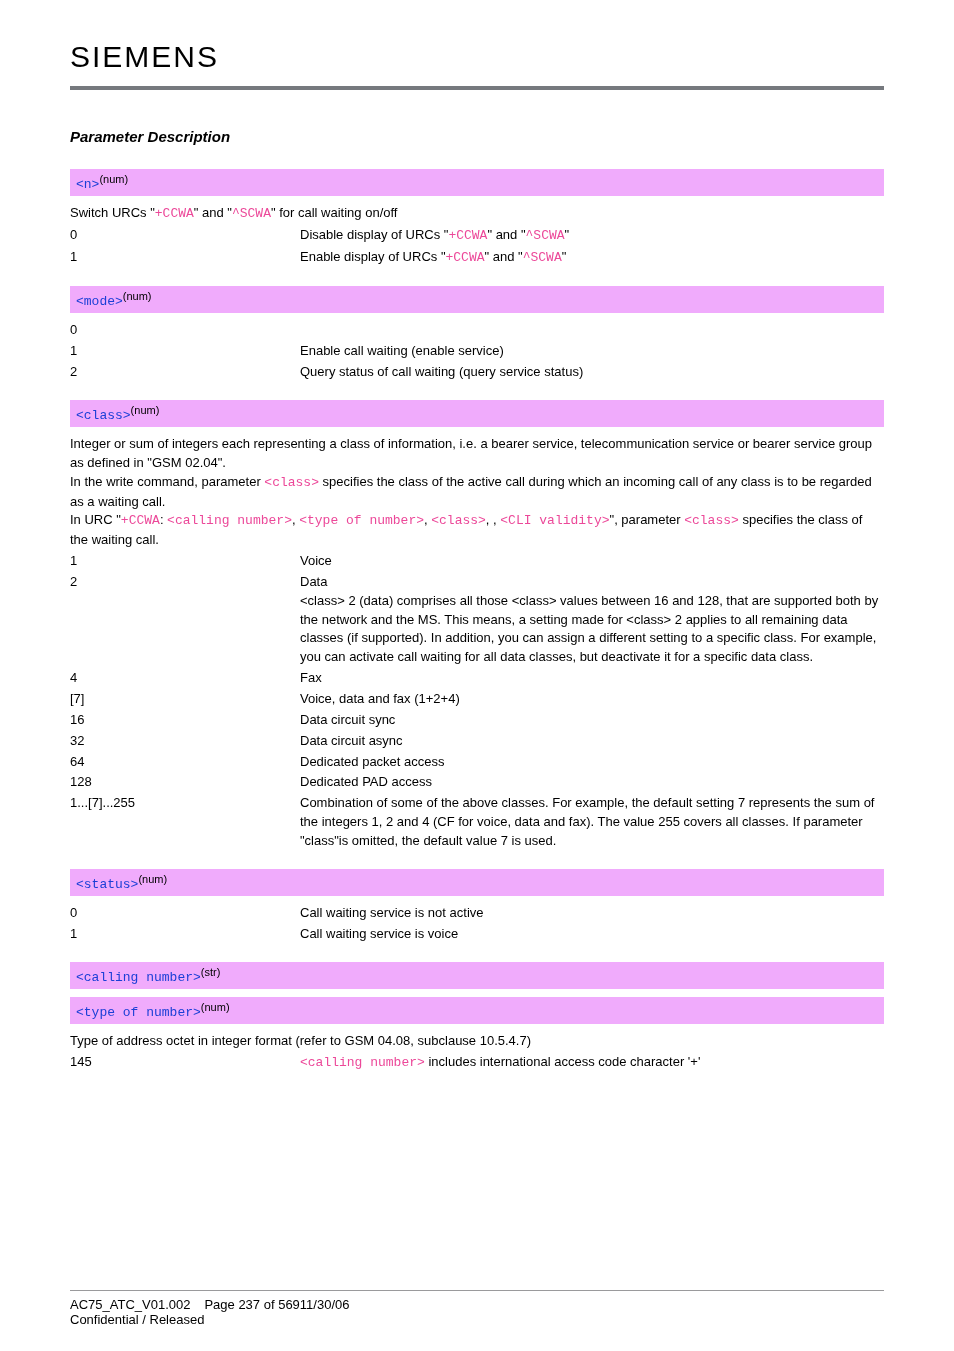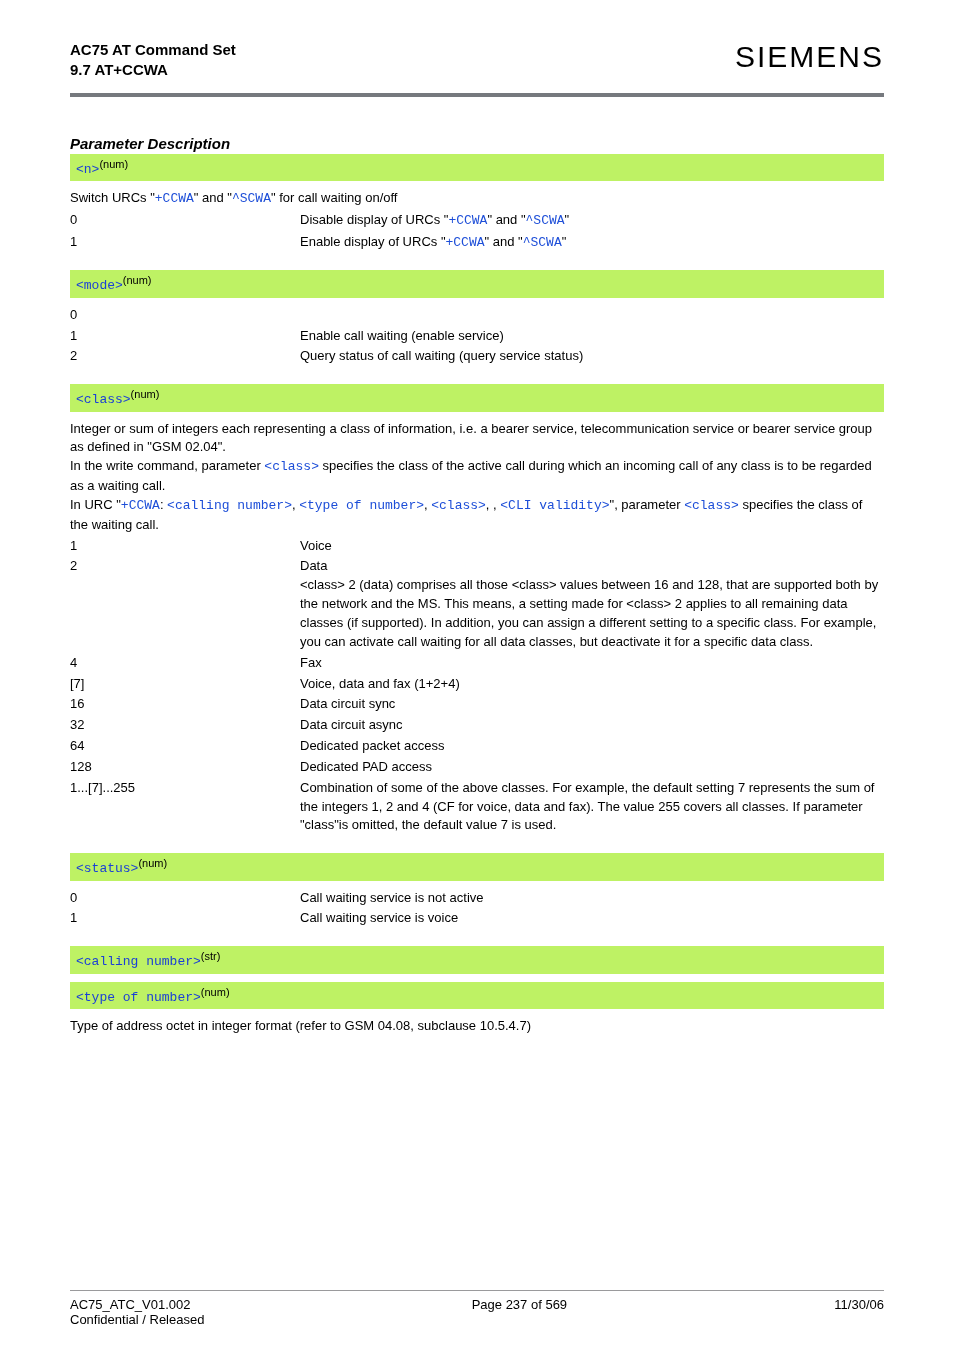--- a/index.html
+++ b/index.html
@@ -2,44 +2,40 @@
 <html><head>
 <meta charset="utf-8">
 <style>
   * { box-sizing: border-box; margin: 0; padding: 0; }
   html, body { width: 954px; font-family: Arial, Helvetica, sans-serif; background: #fff; color: #000; }
   .page { width: 954px; min-height: 1351px; padding: 40px 70px 30px 70px; position: relative; }
   .hdr { display: flex; justify-content: space-between; align-items: flex-start; padding-bottom: 8px; }
   .hdr-left { font-size: 15px; font-weight: bold; line-height: 1.35; }
   .hdr-right { font-family: Arial, sans-serif; font-size: 30px; font-weight: 400; letter-spacing: 2px; }
   .rule-thick { height: 4px; background: #76797e; margin-top: 4px; margin-bottom: 38px; }
-  .section-h { font-size: 15px; font-style: italic; font-weight: bold; margin-bottom: 2px; }
-  .param-bar { background: #bef264; padding: 4px 6px; font-family: "Courier New", monospace; font-size: 13px; margin-bottom: 8px; }
+  .section-h { font-size: 15px; font-style: italic; font-weight: bold; margin-bottom: 24px; }
+  .param-bar { background: #f0abfc; padding: 4px 6px; font-family: "Courier New", monospace; font-size: 13px; margin-bottom: 8px; }
   .param-bar .sup { font-family: Arial, sans-serif; font-size: 11px; vertical-align: super; }
   .block { font-size: 13px; line-height: 1.45; margin-bottom: 18px; }
   .row { display: flex; margin-top: 2px; }
   .col-key { width: 230px; flex: 0 0 230px; }
   .col-val { flex: 1; }
-  .code { font-family: "Courier New", monospace; color: #1d4ed8; }
+  .code { font-family: "Courier New", monospace; color: #ec4899; }
   .up { color: #1a3fd6; }
   .footer { position: absolute; bottom: 24px; left: 70px; right: 70px; }
   .footer-rule { height: 1px; background: #9a9a9c; margin-bottom: 6px; }
-  .footer-row { display: flex; justify-content: space-between; font-size: 13px; }
+  .footer-row { display: flex; font-size: 13px; }
   .footer-left { text-align: left; }
 </style>
 </head>
 <body>
 
 <div class="page">
 
   <div class="hdr">
-    <div class="hdr-left">
-      <span>AC75 AT Command Set</span><br>
-      <span>9.7 AT+CCWA</span>
-    </div>
     <div class="hdr-right">SIEMENS</div>
   </div>
   <div class="rule-thick"></div>
 
   <div class="section-h">Parameter Description</div>
 
   <div class="param-bar">
     <span class="up">&lt;n&gt;</span><span class="sup">(num)</span>
   </div>
   <div class="block">
@@ -145,20 +141,26 @@
 
   <div class="param-bar">
     <span class="up">&lt;calling number&gt;</span><span class="sup">(str)</span>
   </div>
 
   <div class="param-bar">
     <span class="up">&lt;type of number&gt;</span><span class="sup">(num)</span>
   </div>
   <div class="block">
     <div>Type of address octet in integer format (refer to GSM 04.08, subclause 10.5.4.7)</div>
+    <div class="row">
+      <div class="col-key">145</div>
+      <div class="col-val">
+        <span class="code">&lt;calling number&gt;</span><span> includes international access code character '+'</span>
+      </div>
+    </div>
   </div>
 
   <div class="footer">
     <div class="footer-rule"></div>
     <div class="footer-row">
       <div class="footer-left">
         <span>AC75_ATC_V01.002</span><br>
         <span>Confidential / Released</span>
       </div>
       <div>Page 237 of 569</div>

